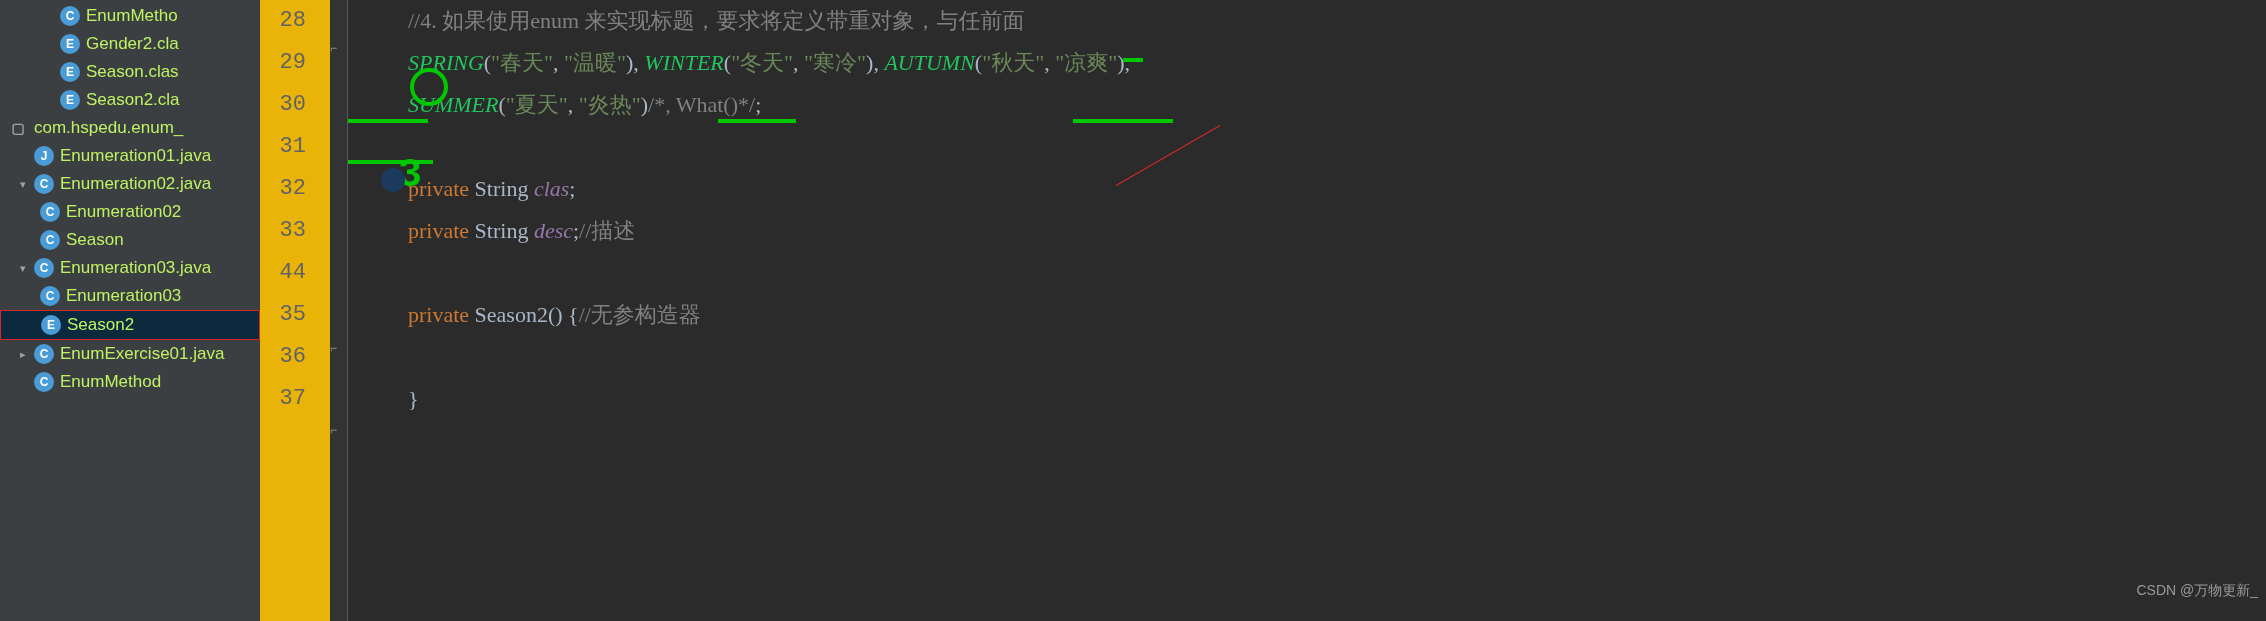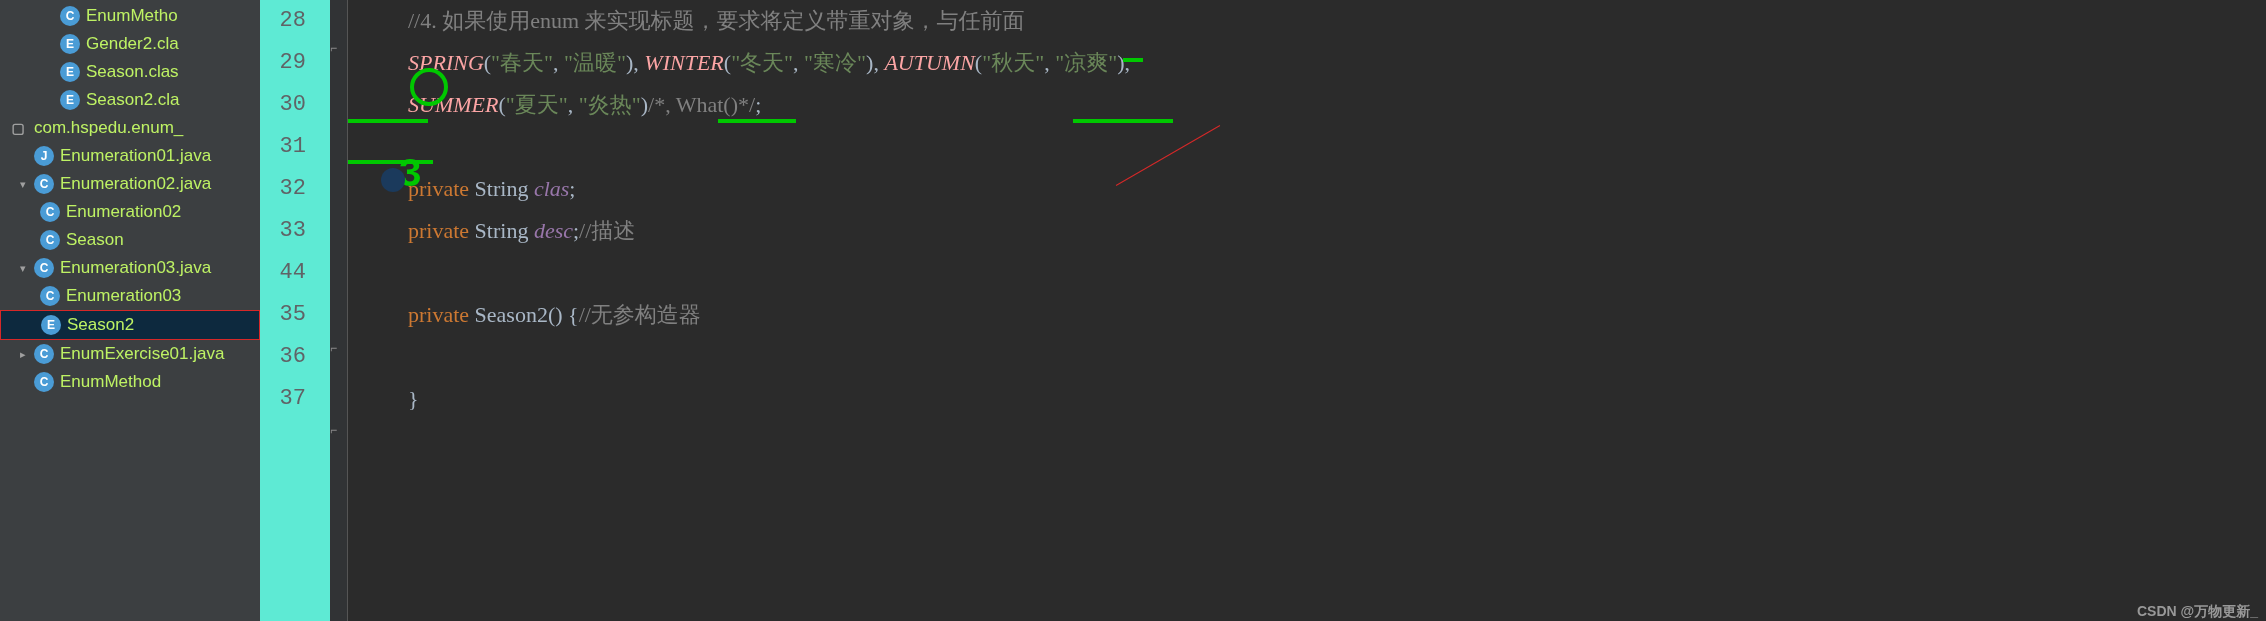--- a/index.html
+++ b/index.html
@@ -65,21 +65,21 @@
       display: flex;
       position: relative;
     }
     .gutter {
       width: 70px;
       text-align: right;
       padding-right: 24px;
       color: #606366;
       font-size: 22px;
       line-height: 42px;
-      background: #5eead4;
+      background: #eab308;
       position: relative;
     }
     .gutter-fold {
       width: 18px;
       background: #313335;
       border-right: 1px solid #555;
       position: relative;
     }
     .fold-marker {
       position: absolute;
@@ -94,21 +94,21 @@
       line-height: 42px;
       padding-left: 60px;
       position: relative;
     }
     .code-line { height: 42px; white-space: pre; font-family: Liberation Serif, serif; }
     .comment { color: #808080; }
     .keyword { color: #cc7832; }
     .string { color: #6a8759; }
     .field { color: #9876aa; font-style: italic; }
     .type { color: #a9b7c6; }
-    .enum-const { color: #fca5a5; font-style: italic; }
+    .enum-const { color: #22c55e; font-style: italic; }
     
     .annotation {
       position: absolute;
       pointer-events: none;
     }
     .green-underline {
       border-bottom: 4px solid #00c800;
       height: 4px;
     }
     .green-circle {
@@ -124,26 +124,25 @@
     }
     .red-arrow-line {
       width: 120px;
       height: 1px;
       border-top: 1px solid #d62828;
       transform: rotate(-30deg);
     }
     
     .watermark {
       position: absolute;
-      bottom: 0;
+      bottom: 21px;
       right: 8px;
       color: #999;
       font-size: 14px;
       font-family: sans-serif;
-      font-weight: bold;
     }
     .breakpoint-dot {
       position: absolute;
       width: 24px;
       height: 24px;
       background: #1b3a5c;
       border-radius: 50%;
       left: 430px;
       top: 180px;
     }

